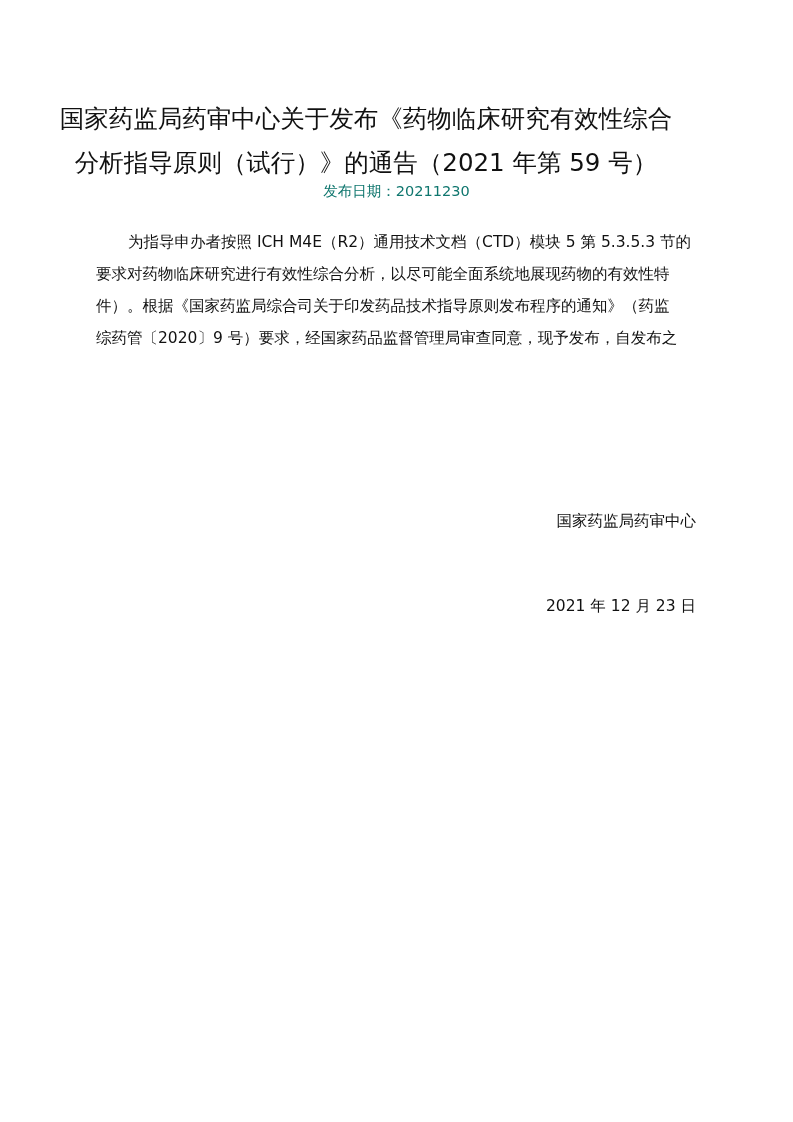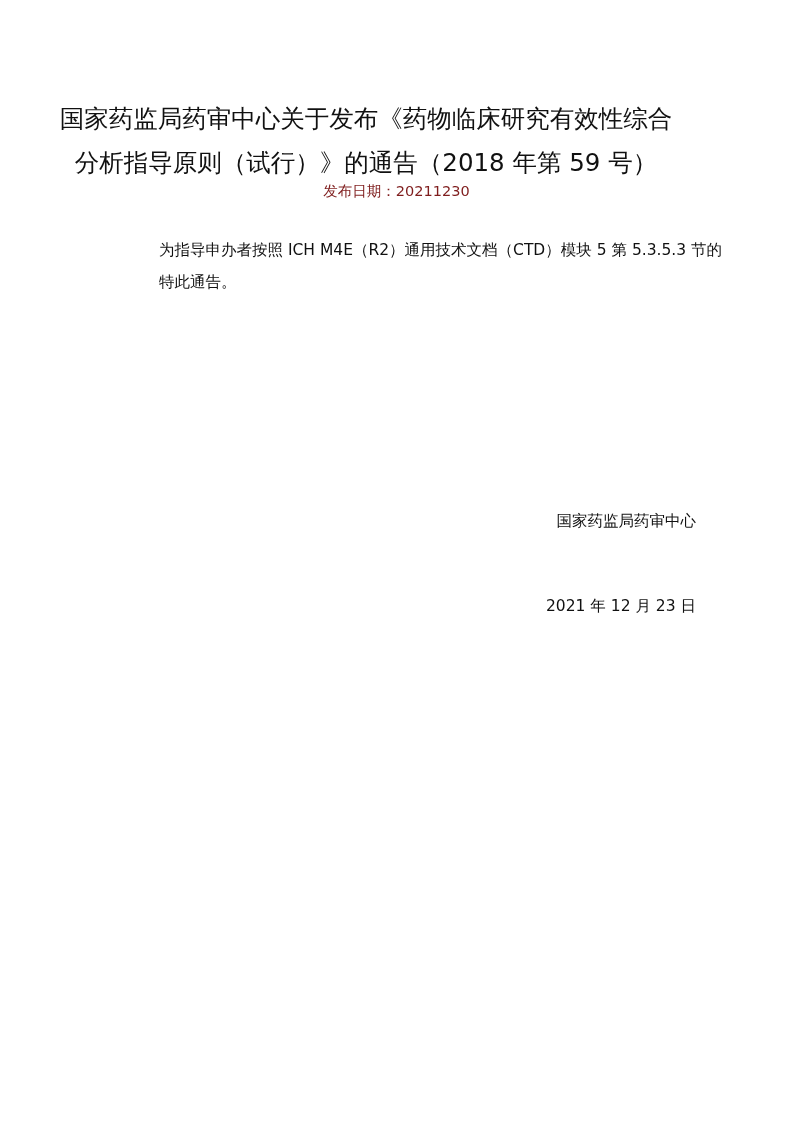--- a/index.html
+++ b/index.html
@@ -3,37 +3,39 @@
 <meta charset="utf-8">
 <style>
   html, body { margin: 0; padding: 0; background: #ffffff; }
   body { width: 793px; height: 1122px; position: relative; overflow: hidden;
          font-family: "DejaVu Sans", "Liberation Sans", sans-serif; color: #111; }
   .title { position: absolute; left: 0; width: 732px; text-align: center;
            font-size: 24.5px; line-height: 44px; color: #111; white-space: nowrap; }
   .t1 { top: 97px; }
   .t2 { top: 141px; }
   .date-line { position: absolute; top: 182px; left: 0; width: 793px; text-align: center;
-               font-size: 14.5px; color: #7f1d1d; }
+               font-size: 14.5px; color: #0f766e; }
   .body-text { position: absolute; left: 96px; width: 600px; font-size: 15.5px; line-height: 32px; color: #111; }
   .line { white-space: nowrap; display: block; height: 32px; }
-  .p1 { top: 234px; margin-left: 31px; }
+  .p1 { top: 226px; }
   .indent { padding-left: 32px; }
   .sig { position: absolute; right: 97px; font-size: 15.5px; color: #111; text-align: right; white-space: nowrap; }
   .sig1 { top: 511px; }
   .sig2 { top: 596px; }
 </style>
 </head>
 <body>
 
 <div>
   <div class="title t1">国家药监局药审中心关于发布《药物临床研究有效性综合</div>
-  <div class="title t2">分析指导原则（试行）》的通告（2018 年第 59 号）</div>
+  <div class="title t2">分析指导原则（试行）》的通告（2021 年第 59 号）</div>
   <div class="date-line">发布日期：20211230</div>
 
   <div class="body-text p1">
     <span class="line indent">为指导申办者按照 ICH M4E（R2）通用技术文档（CTD）模块 5 第 5.3.5.3 节的</span>
-    <span class="line indent">特此通告。</span>
+    <span class="line">要求对药物临床研究进行有效性综合分析，以尽可能全面系统地展现药物的有效性特</span>
+    <span class="line">件）。根据《国家药监局综合司关于印发药品技术指导原则发布程序的通知》（药监</span>
+    <span class="line">综药管〔2020〕9 号）要求，经国家药品监督管理局审查同意，现予发布，自发布之</span>
   </div>
 
   <div class="sig sig1">国家药监局药审中心</div>
   <div class="sig sig2">2021 年 12 月 23 日</div>
 </div>
 
 </body></html>

